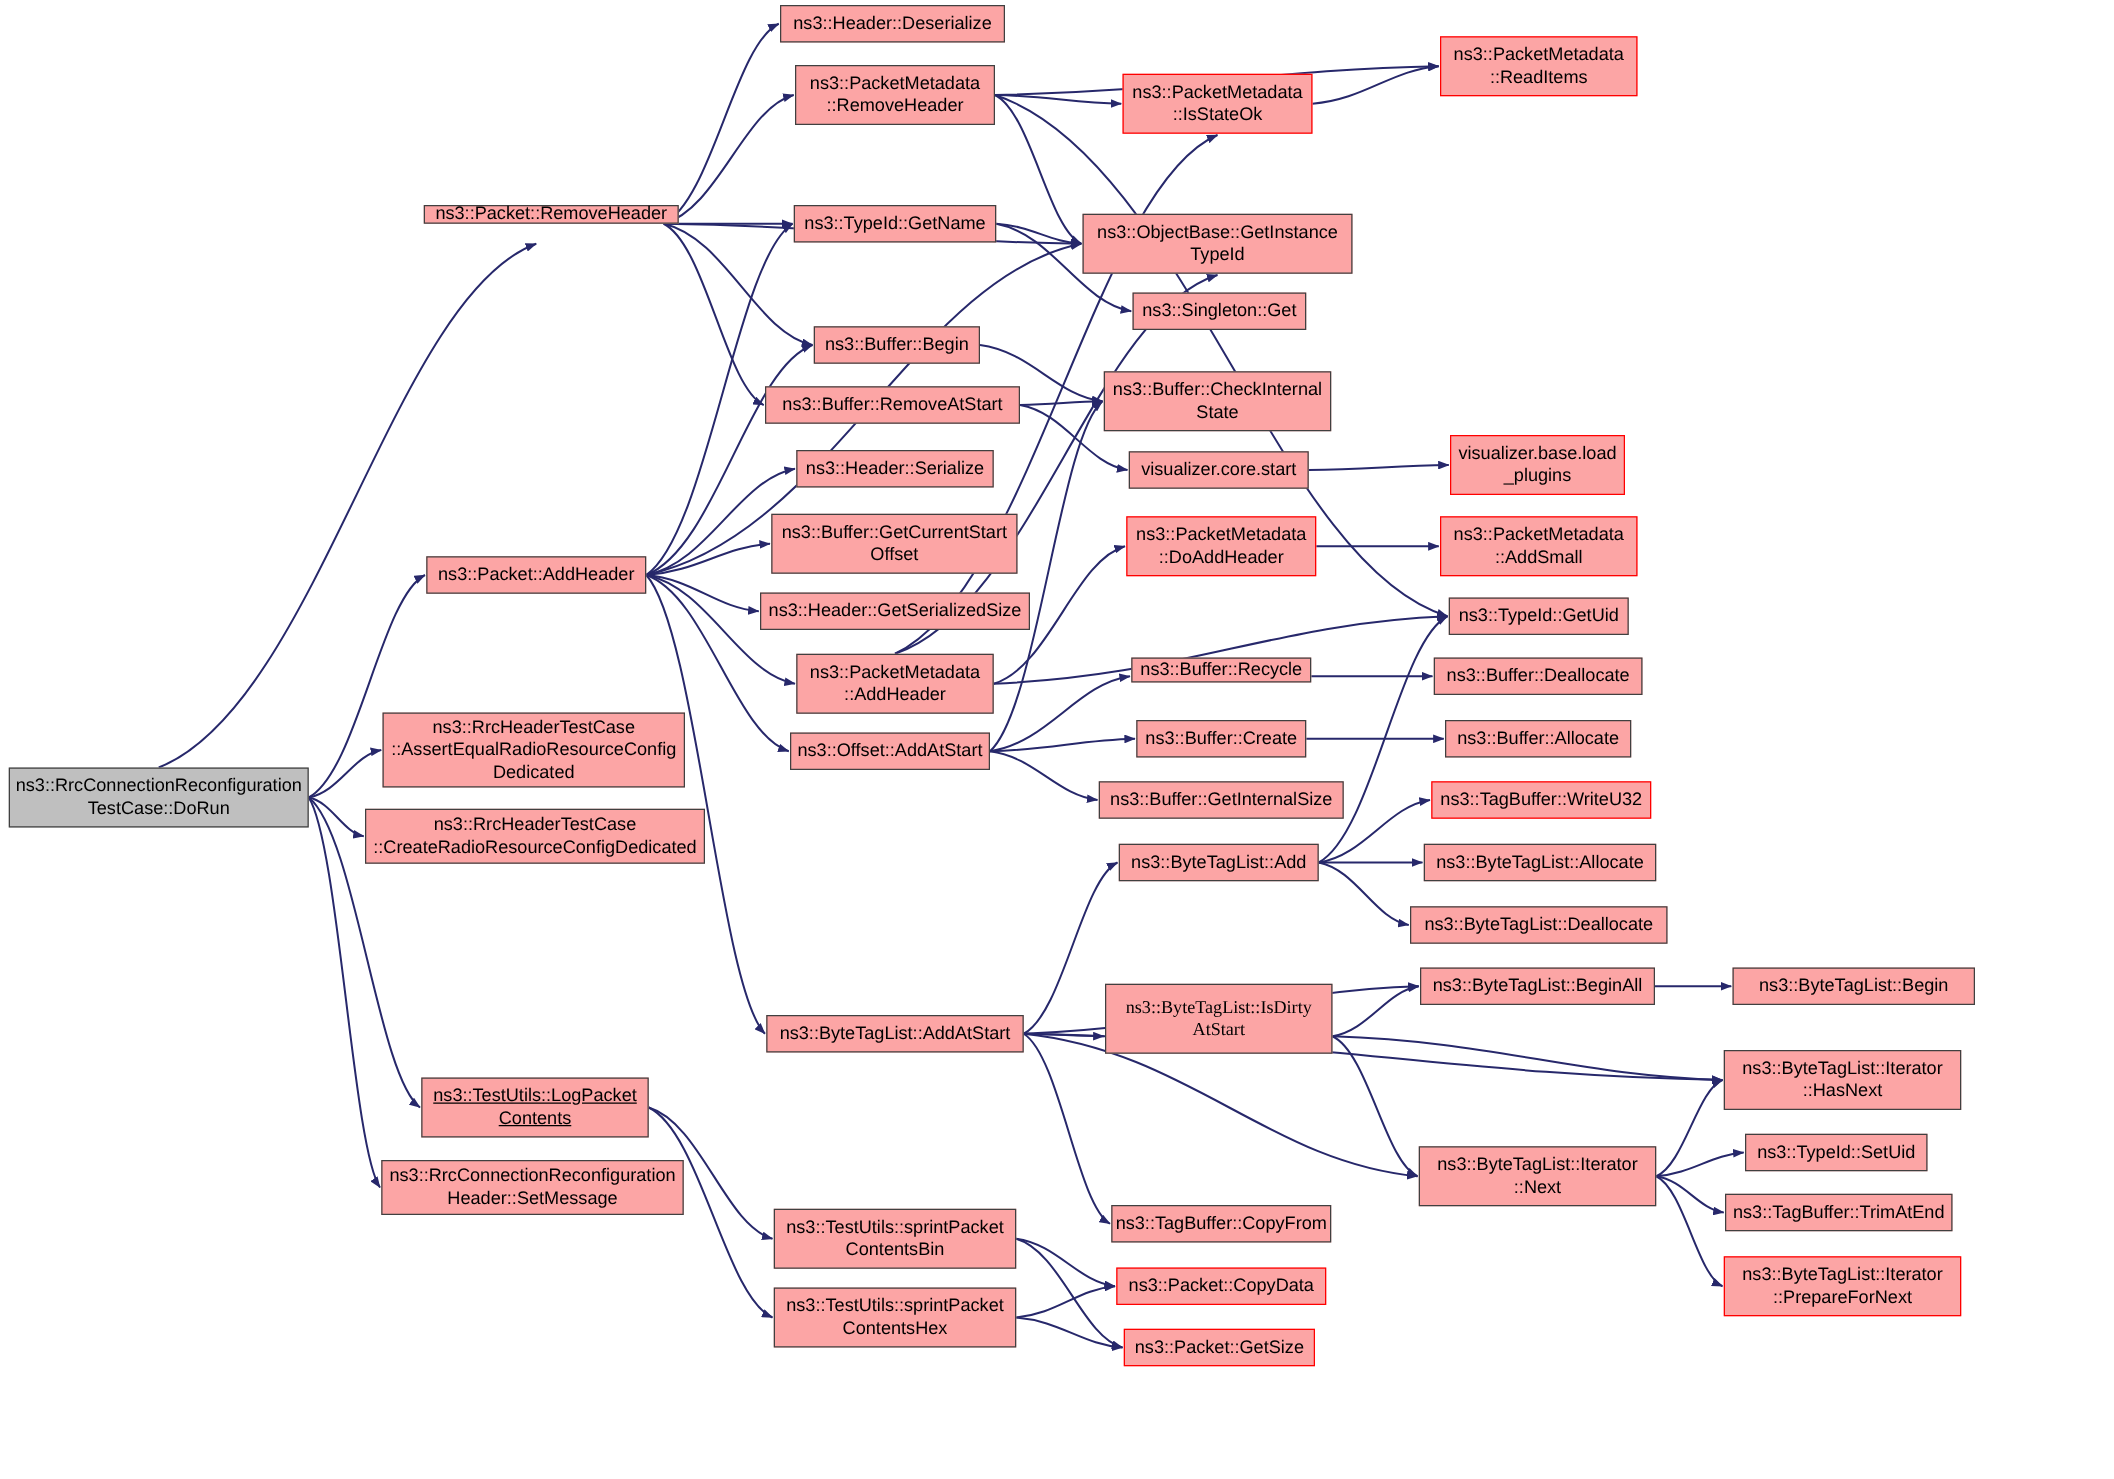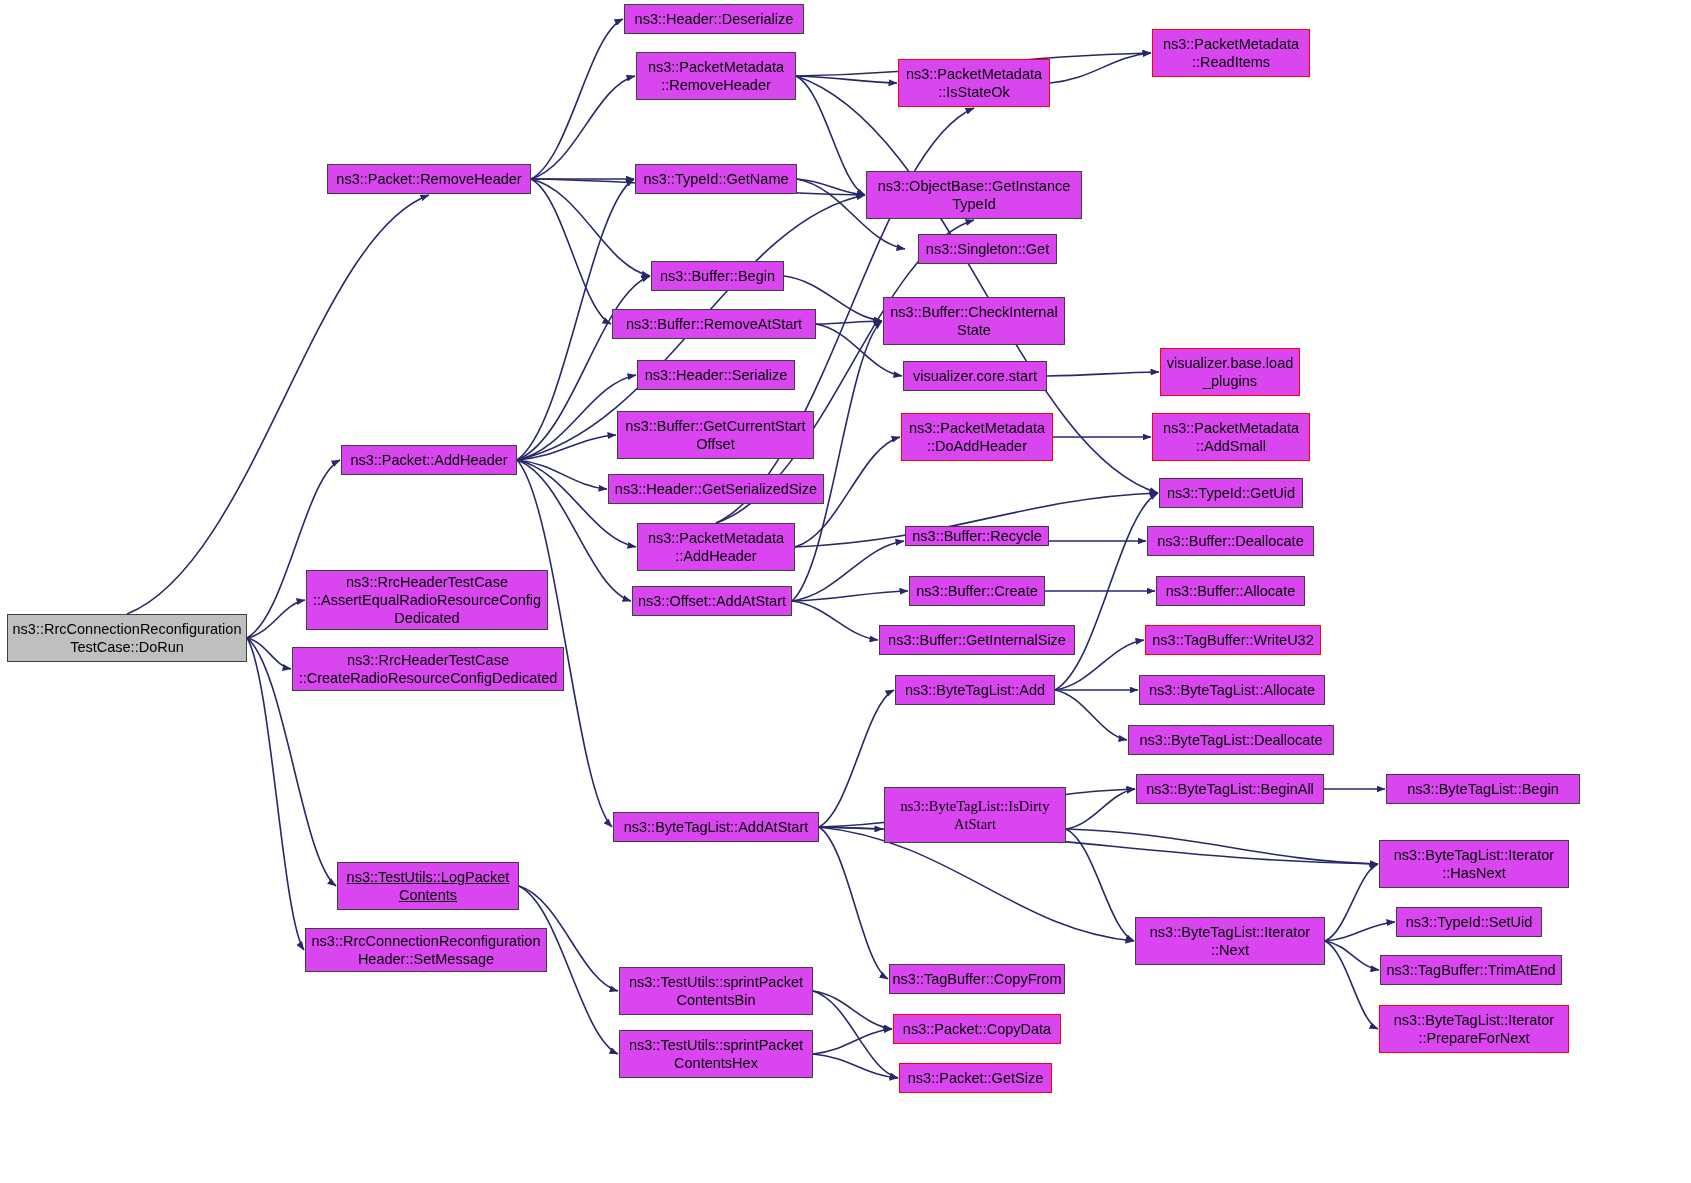--- a/index.html
+++ b/index.html
@@ -1,20 +1,20 @@
 <!DOCTYPE html>
 <html><head>
 <meta charset="utf-8">
 <style>
   html,body{margin:0;padding:0;background:#ffffff;}
   body{font-family:"Liberation Sans", sans-serif;}
   #canvas{position:relative;width:1691px;height:1183px;background:#fff;overflow:hidden;}
   svg.edges{position:absolute;left:0;top:0;width:1691px;height:1183px;}
   .node{position:absolute;box-sizing:border-box;display:flex;align-items:center;justify-content:center;text-align:center;
-        background:#d946ef;border:1px solid #404040;font-size:14.5px;color:#000;line-height:1.25;padding:1px 4px;}
+        background:#fca5a5;border:1px solid #404040;font-size:14.5px;color:#000;line-height:1.25;padding:1px 4px;}
   .node.red{border:1px solid #ff0000;}
   .node.root{background:#bfbfbf;border:1px solid #404040;}
   .node span{display:block;white-space:pre-line;}
 </style>
 </head>
 <body>
 
 <div id="canvas">
   <svg class="edges" viewBox="0 0 1691 1183">
     <defs>
@@ -101,31 +101,31 @@
 ::RemoveHeader</span>
       </div>
       <div class="node red" style="left: 898px; top: 59px; width: 152px; height: 48px;">
         <span>ns3::PacketMetadata
 ::IsStateOk</span>
       </div>
       <div class="node red" style="left: 1152px; top: 29px; width: 158px; height: 48px;">
         <span>ns3::PacketMetadata
 ::ReadItems</span>
       </div>
-      <div class="node" style="left: 327px; top: 164px; width: 204px; height: 30px;">
+      <div class="node" style="left: 339px; top: 164px; width: 204px; height: 15px;">
         <span>ns3::Packet::RemoveHeader</span>
       </div>
       <div class="node" style="left: 635px; top: 164px; width: 162px; height: 30px;">
         <span>ns3::TypeId::GetName</span>
       </div>
       <div class="node" style="left: 866px; top: 171px; width: 216px; height: 48px;">
         <span>ns3::ObjectBase::GetInstance
 TypeId</span>
       </div>
-      <div class="node" style="left: 906px; top: 234px; width: 139px; height: 30px; margin-left: 12px;">
+      <div class="node" style="left: 906px; top: 234px; width: 139px; height: 30px;">
         <span>ns3::Singleton::Get</span>
       </div>
       <div class="node" style="left: 651px; top: 261px; width: 133px; height: 30px;">
         <span>ns3::Buffer::Begin</span>
       </div>
       <div class="node" style="left: 612px; top: 309px; width: 204px; height: 30px;">
         <span>ns3::Buffer::RemoveAtStart</span>
       </div>
       <div class="node" style="left: 883px; top: 297px; width: 182px; height: 48px;">
         <span>ns3::Buffer::CheckInternal

